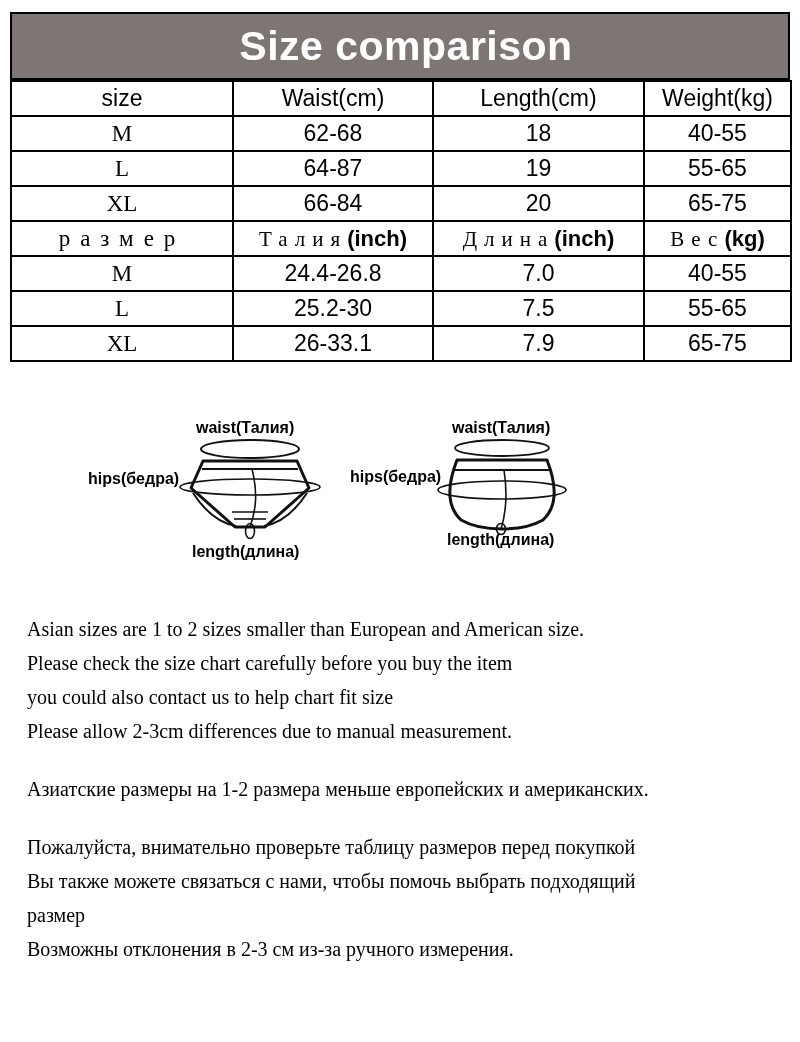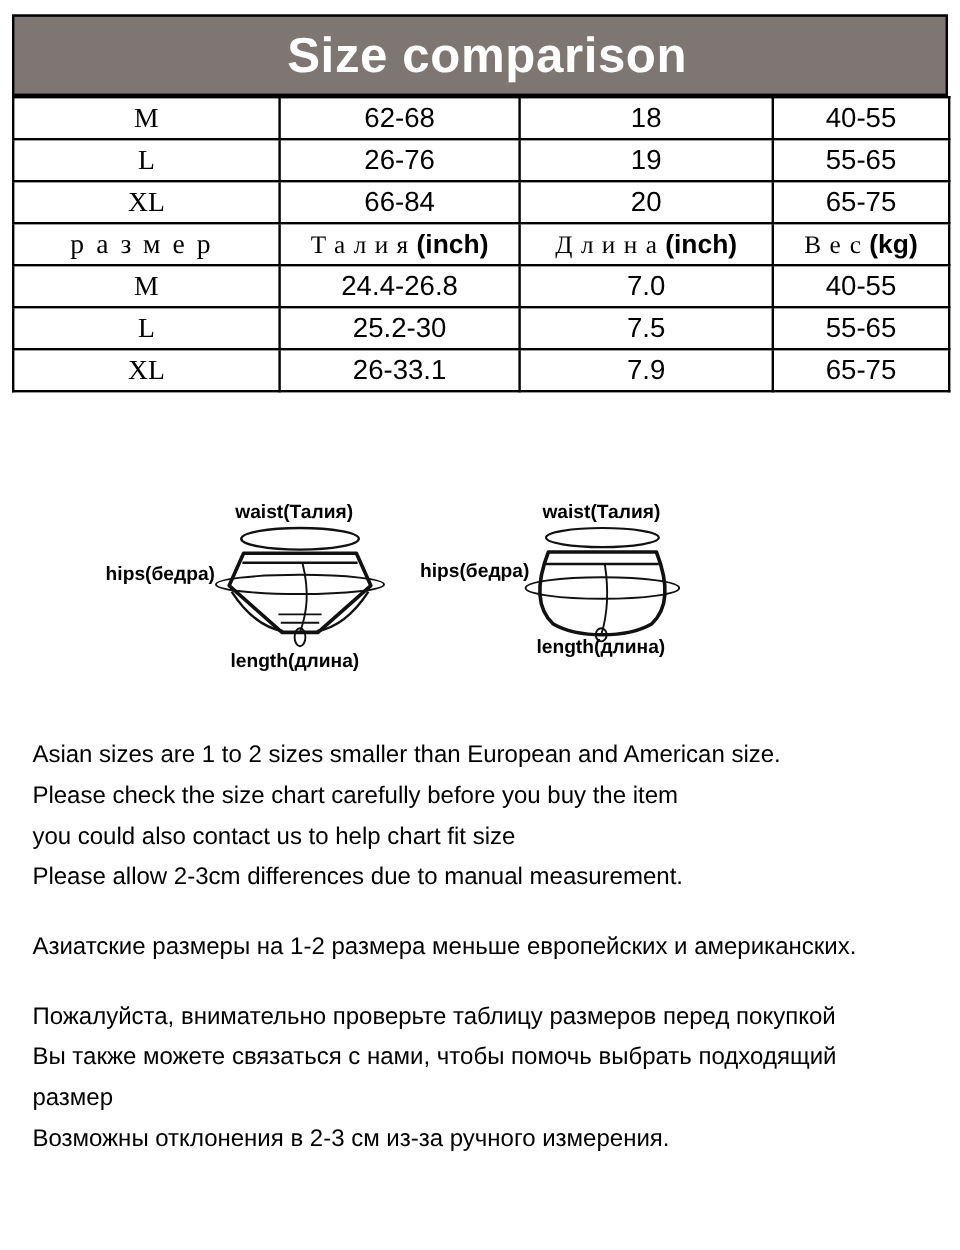--- a/index.html
+++ b/index.html
@@ -37,49 +37,55 @@
   .unit-lbl { font-weight:bold; font-size:22px; letter-spacing:0; }
   td.num { font-size:24px; }
 
   
   .diagram-label { position:absolute; font-size:16px; font-weight:bold; white-space:nowrap; }
   .diagram-svg { position:absolute; }
   .diagram-svg path, .diagram-svg ellipse, .diagram-svg line { fill:none; stroke:#111; }
 
   
   .notes { position:absolute; left:27px; top:612px; width:760px; }
-  .note-line { font-size:20px; line-height:34px; white-space:nowrap; }
+  .note-line { font-size:20px; line-height:34px; white-space:nowrap;font-family:Liberation Serif, serif; }
   .gap-before { margin-top:24px; }
 </style>
 </head>
 <body>
 
 <div class="page">
 
   <div class="banner">
     <span class="banner-title">Size comparison</span>
   </div>
 
   <table class="size-table">
     <colgroup>
         <col style="width:222px">
         <col style="width:200px">
         <col style="width:211px">
         <col style="width:147px">
       </colgroup>
     <tbody>
+        <tr>
+      <td class="sizecell size-hd">size</td>
+      <td class="col-hd">Waist(cm)</td>
+      <td class="col-hd">Length(cm)</td>
+      <td class="col-hd">Weight(kg)</td>
+    </tr>
     <tr>
       <td class="sizecell ml">M</td>
       <td class="num">62-68</td>
       <td class="num">18</td>
       <td class="num">40-55</td>
     </tr>
     <tr>
       <td class="sizecell ml">L</td>
-      <td class="num">26-76</td>
+      <td class="num">64-87</td>
       <td class="num">19</td>
       <td class="num">55-65</td>
     </tr>
     <tr>
       <td class="sizecell ml">XL</td>
       <td class="num">66-84</td>
       <td class="num">20</td>
       <td class="num">65-75</td>
     </tr>
     <tr>

